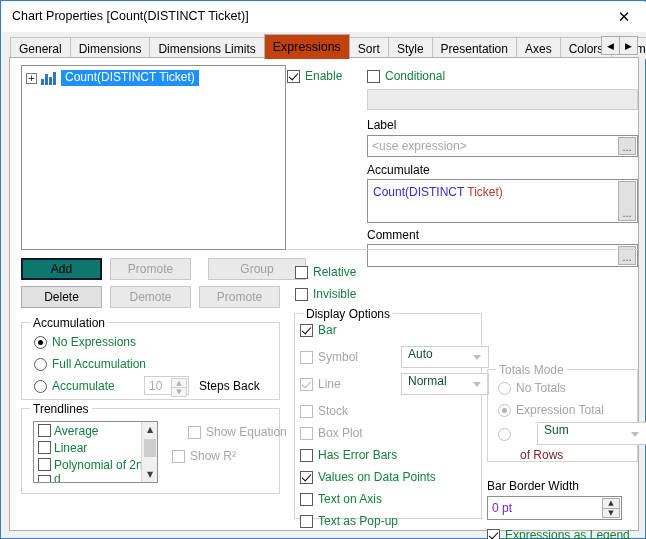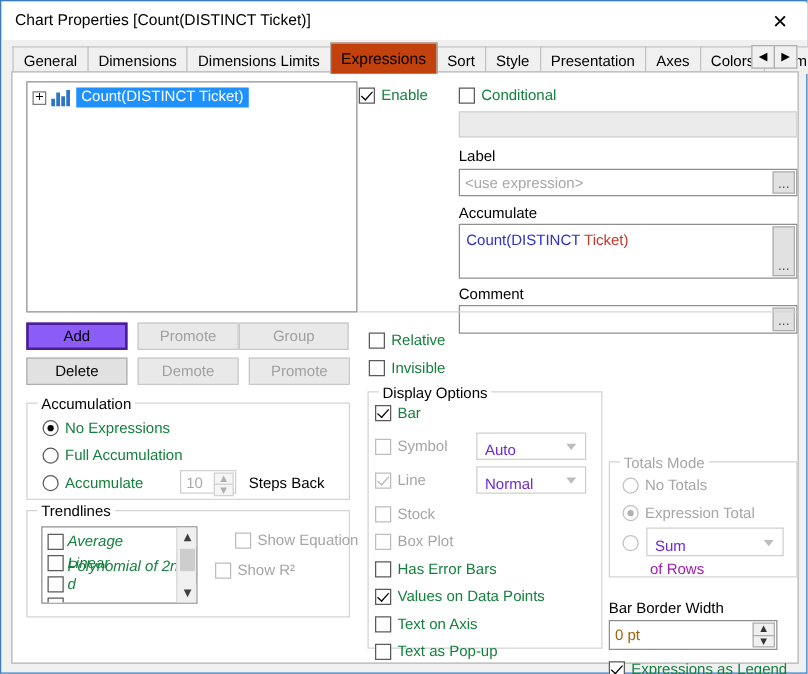--- a/index.html
+++ b/index.html
@@ -107,21 +107,21 @@
     padding:1px 4px 2px 4px;font-size:12px;white-space:nowrap;line-height:13px;
   }
   
   .btn{
     position:absolute;height:22px;
     border:1px solid #adadad;background:#e1e1e1;
     font-size:12px;color:#000;
     display:flex;align-items:center;justify-content:center;
     box-sizing:border-box;
   }
-  .btn.focus{border:2px solid #4c1d95;background:#8b5cf6;}
+  .btn.focus{border:2px solid #0f172a;background:#0f766e;}
   .btn.disabled{color:#a0a0a0;background:#e9e9e9;border-color:#c8c8c8;}
   
   .group{
     position:absolute;
     border:1px solid #d4d4d4;
     box-sizing:border-box;
   }
   .group > .legend{
     position:absolute;left:8px;top:-7px;
     background:#ffffff;padding:0 3px;font-size:12px;color:#000;
@@ -164,72 +164,72 @@
   .field .fph{padding-left:4px;color:#a8a8a8;white-space:nowrap;}
   .ellipsis-btn{
     position:absolute;right:1px;top:1px;
     width:18px;bottom:1px;
     border:1px solid #adadad;background:#e1e1e1;
     display:flex;align-items:flex-end;justify-content:center;
     font-size:11px;color:#505050;box-sizing:border-box;line-height:12px;
     padding-bottom:1px;
   }
   .caption{position:absolute;font-size:12px;color:#000;white-space:nowrap;}
-  .caption.dis{color:#a21caf;}
+  .caption.dis{color:#7f1d1d;}
   
   .defbox{
     position:absolute;border:1px solid #8f8f8f;background:#fff;box-sizing:border-box;
   }
   .defbox .code{
     position:absolute;left:5px;top:5px;font-size:12px;white-space:nowrap;
   }
   .c-blue{color:#2f2fd0;}
   .c-red{color:#c0392b;}
   
   .spin{
     position:absolute;border:1px solid #8f8f8f;background:#fff;
     box-sizing:border-box;display:flex;align-items:center;
   }
   .spin.dis{border-color:#cfcfcf;}
-  .spin .sval{padding-left:4px;font-size:12px;color:#a16207;}
+  .spin .sval{padding-left:4px;font-size:12px;color:#6d28d9;}
   .spin.dis .sval{color:#a9a9a9;}
   .spin-arrows{
     position:absolute;right:1px;top:1px;bottom:1px;width:16px;
     display:flex;flex-direction:column;
   }
   .spin-arrows div{
     flex:1;border:1px solid #adadad;background:#f0f0f0;
     display:flex;align-items:center;justify-content:center;
     font-size:7px;box-sizing:border-box;margin-top:-1px;color:#333;
     font-family:"DejaVu Sans",sans-serif;
   }
   .spin-arrows div:first-child{margin-top:0;}
   .spin.dis .spin-arrows div{color:#b0b0b0;border-color:#d2d2d2;background:#f5f5f5;}
   
   .combo{
     position:absolute;border:1px solid #cfcfcf;background:#fff;
-    box-sizing:border-box;display:flex;align-items:flex-end;
-    font-size:12px;color:#6d28d9;
+    box-sizing:border-box;display:flex;align-items:flex-start;
+    font-size:12px;color:#14532d;margin-left:20px;
   }
   .combo .cval{padding-left:6px;}
   .combo .carrow{
     position:absolute;right:7px;top:50%;margin-top:-2px;
     width:8px;height:5px;
   }
   .combo .carrow:after{
     content:"";position:absolute;left:0;top:0;
     border-left:4px solid transparent;border-right:4px solid transparent;
     border-top:5px solid #bdbdbd;
   }
   
   .listbox{
     position:absolute;border:1px solid #8f8f8f;background:#fff;
     box-sizing:border-box;overflow:hidden;
   }
-  .lb-row{position:absolute;left:4px;display:flex;align-items:flex-end;height:16px;font-style:italic;}
+  .lb-row{position:absolute;left:4px;display:flex;align-items:flex-start;height:16px;}
   .lb-scroll{
     position:absolute;right:0;top:0;bottom:0;width:16px;
     background:#f0f0f0;border-left:1px solid #d6d6d6;box-sizing:border-box;
   }
   .lb-arrow{
     position:absolute;left:0;width:16px;height:15px;background:#f0f0f0;
     display:flex;align-items:center;justify-content:center;font-size:8px;color:#404040;
     font-family:"DejaVu Sans",sans-serif;
   }
   .lb-thumb{position:absolute;left:2px;width:12px;background:#cdcdcd;}
@@ -278,21 +278,21 @@
             <i style="height:11px"></i>
             <i style="height:8px"></i>
             <i style="height:13px"></i>
         </span>
         <span class="tree-label">Count(DISTINCT Ticket)</span>
       </div>
     </div>
 
     <div class="btn focus" style="left:11px;top:200px;width:81px;">Add</div>
     <div class="btn disabled" style="left:100px;top:200px;width:81px;">Promote</div>
-    <div class="btn disabled" style="left:181px;top:200px;width:88px;">Group</div>
+    <div class="btn disabled" style="left:198px;top:200px;width:98px;">Group</div>
 
     <div class="btn" style="left:11px;top:228px;width:81px;">Delete</div>
     <div class="btn disabled" style="left:100px;top:228px;width:81px;">Demote</div>
     <div class="btn disabled" style="left:189px;top:228px;width:81px;">Promote</div>
 
     <div class="group" style="left:11px;top:264px;width:259px;height:78px;">
       <span class="legend">Accumulation</span>
       <div class="row" style="left:12px;top:12px;">
         <span class="rd checked"></span>
         <span class="lbl">No Expressions</span>

